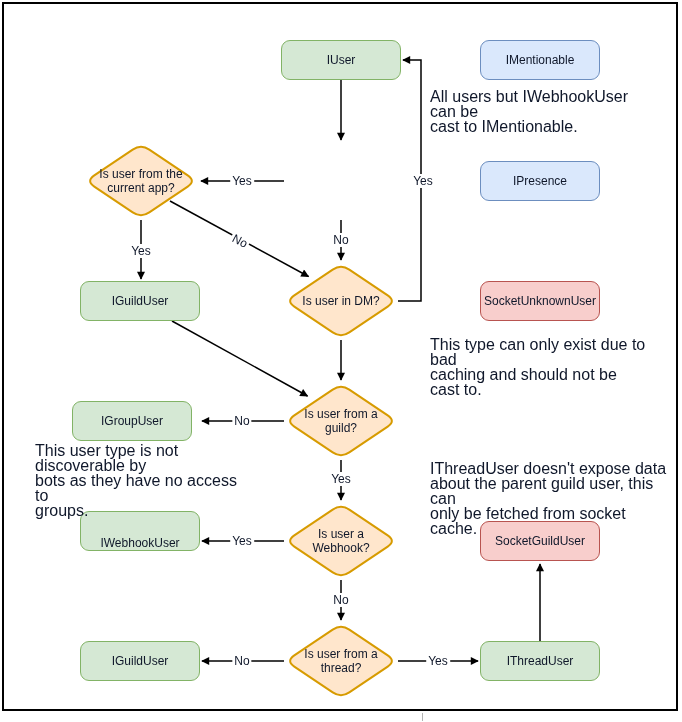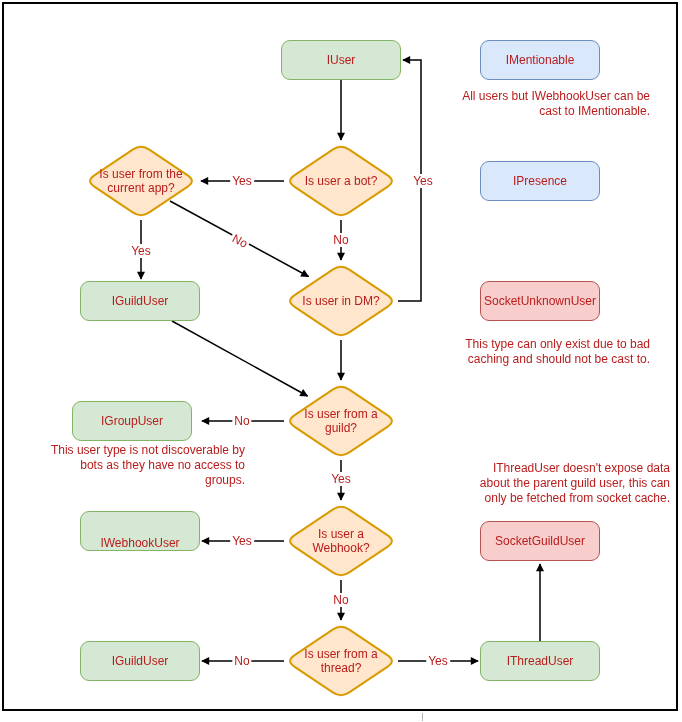--- a/index.html
+++ b/index.html
@@ -1,18 +1,18 @@
 <!DOCTYPE html>
 <html><head>
 <meta charset="utf-8">
 <style>
   html,body { margin:0; padding:0; background:#fff; }
   .canvas {
     position:relative; width:682px; height:722px; background:#ffffff;
-    font-family:"Liberation Sans", sans-serif; color:#b91c1c; overflow:hidden;
+    font-family:"Liberation Sans", sans-serif; color:#0f172a; overflow:hidden;
   }
   .frame {
     position:absolute; left:2px; top:2px; width:676px; height:709px;
     border:2px solid #000; box-sizing:border-box; background:transparent;
   }
   svg.edges { position:absolute; left:0; top:0; }
   svg.edges path { fill:none; stroke:#000; stroke-width:1.5; }
   .node {
     position:absolute; width:120px; height:40px; border-radius:9px;
     display:flex; align-items:center; justify-content:center;
@@ -22,21 +22,21 @@
   .blue  { background:#dae8fc; border:1.5px solid #6c8ebf; }
   .red   { background:#f8cecc; border:1.5px solid #b85450; }
   .diamond { position:absolute; width:114px; height:78px; }
   .diamond svg { position:absolute; left:0; top:0; overflow:visible; }
   .diamond svg path { fill:#ffe6cc; stroke:#d79b00; stroke-width:2; }
   .dlabel {
     position:absolute; left:0; top:0; right:0; bottom:0;
     display:flex; align-items:center; justify-content:center;
     text-align:center; font-size:12px; line-height:14px; padding:0 7px;
   }
-  .note { position:absolute; font-size:12px; line-height:15px; text-align:right; }
+  .note { position:absolute; font-size:16px; line-height:15px; text-align:left; }
   .note span { display:block; }
   .elabel {
     position:absolute; transform:translate(-50%,-50%);
     background:#ffffff; font-size:12px; padding:0 2px; white-space:nowrap;
   }
   .elabel.rot { transform:translate(-50%,-50%) rotate(28deg); }
   .tick { position:absolute; width:1px; height:8px; background:#b3b3b3; }
 </style>
 </head>
 <body>
@@ -98,26 +98,20 @@
   <div class="node green" style="left:480px; top:641px;">
     <span>IThreadUser</span>
   </div>
 
   <div class="diamond" style="left:84px; top:142px;">
     <svg width="114" height="78">
         <path d="M48.7 7.6 Q57 2 65.3 7.6 L103.7 33.4 Q112 39 103.7 44.6 L65.3 70.4 Q57 76 48.7 70.4 L10.3 44.6 Q2 39 10.3 33.4 Z"></path>
       </svg>
     <div class="dlabel">Is user from the current app?</div>
   </div>
-  <div class="diamond" style="left:284px; top:142px;">
-    <svg width="114" height="78">
-        <path d="M48.7 7.6 Q57 2 65.3 7.6 L103.7 33.4 Q112 39 103.7 44.6 L65.3 70.4 Q57 76 48.7 70.4 L10.3 44.6 Q2 39 10.3 33.4 Z"></path>
-      </svg>
-    <div class="dlabel">Is user a bot?</div>
-  </div>
   <div class="diamond" style="left:284px; top:262px;">
     <svg width="114" height="78">
         <path d="M48.7 7.6 Q57 2 65.3 7.6 L103.7 33.4 Q112 39 103.7 44.6 L65.3 70.4 Q57 76 48.7 70.4 L10.3 44.6 Q2 39 10.3 33.4 Z"></path>
       </svg>
     <div class="dlabel">Is user in DM?</div>
   </div>
   <div class="diamond" style="left:284px; top:382px;">
     <svg width="114" height="78">
         <path d="M48.7 7.6 Q57 2 65.3 7.6 L103.7 33.4 Q112 39 103.7 44.6 L65.3 70.4 Q57 76 48.7 70.4 L10.3 44.6 Q2 39 10.3 33.4 Z"></path>
       </svg>

